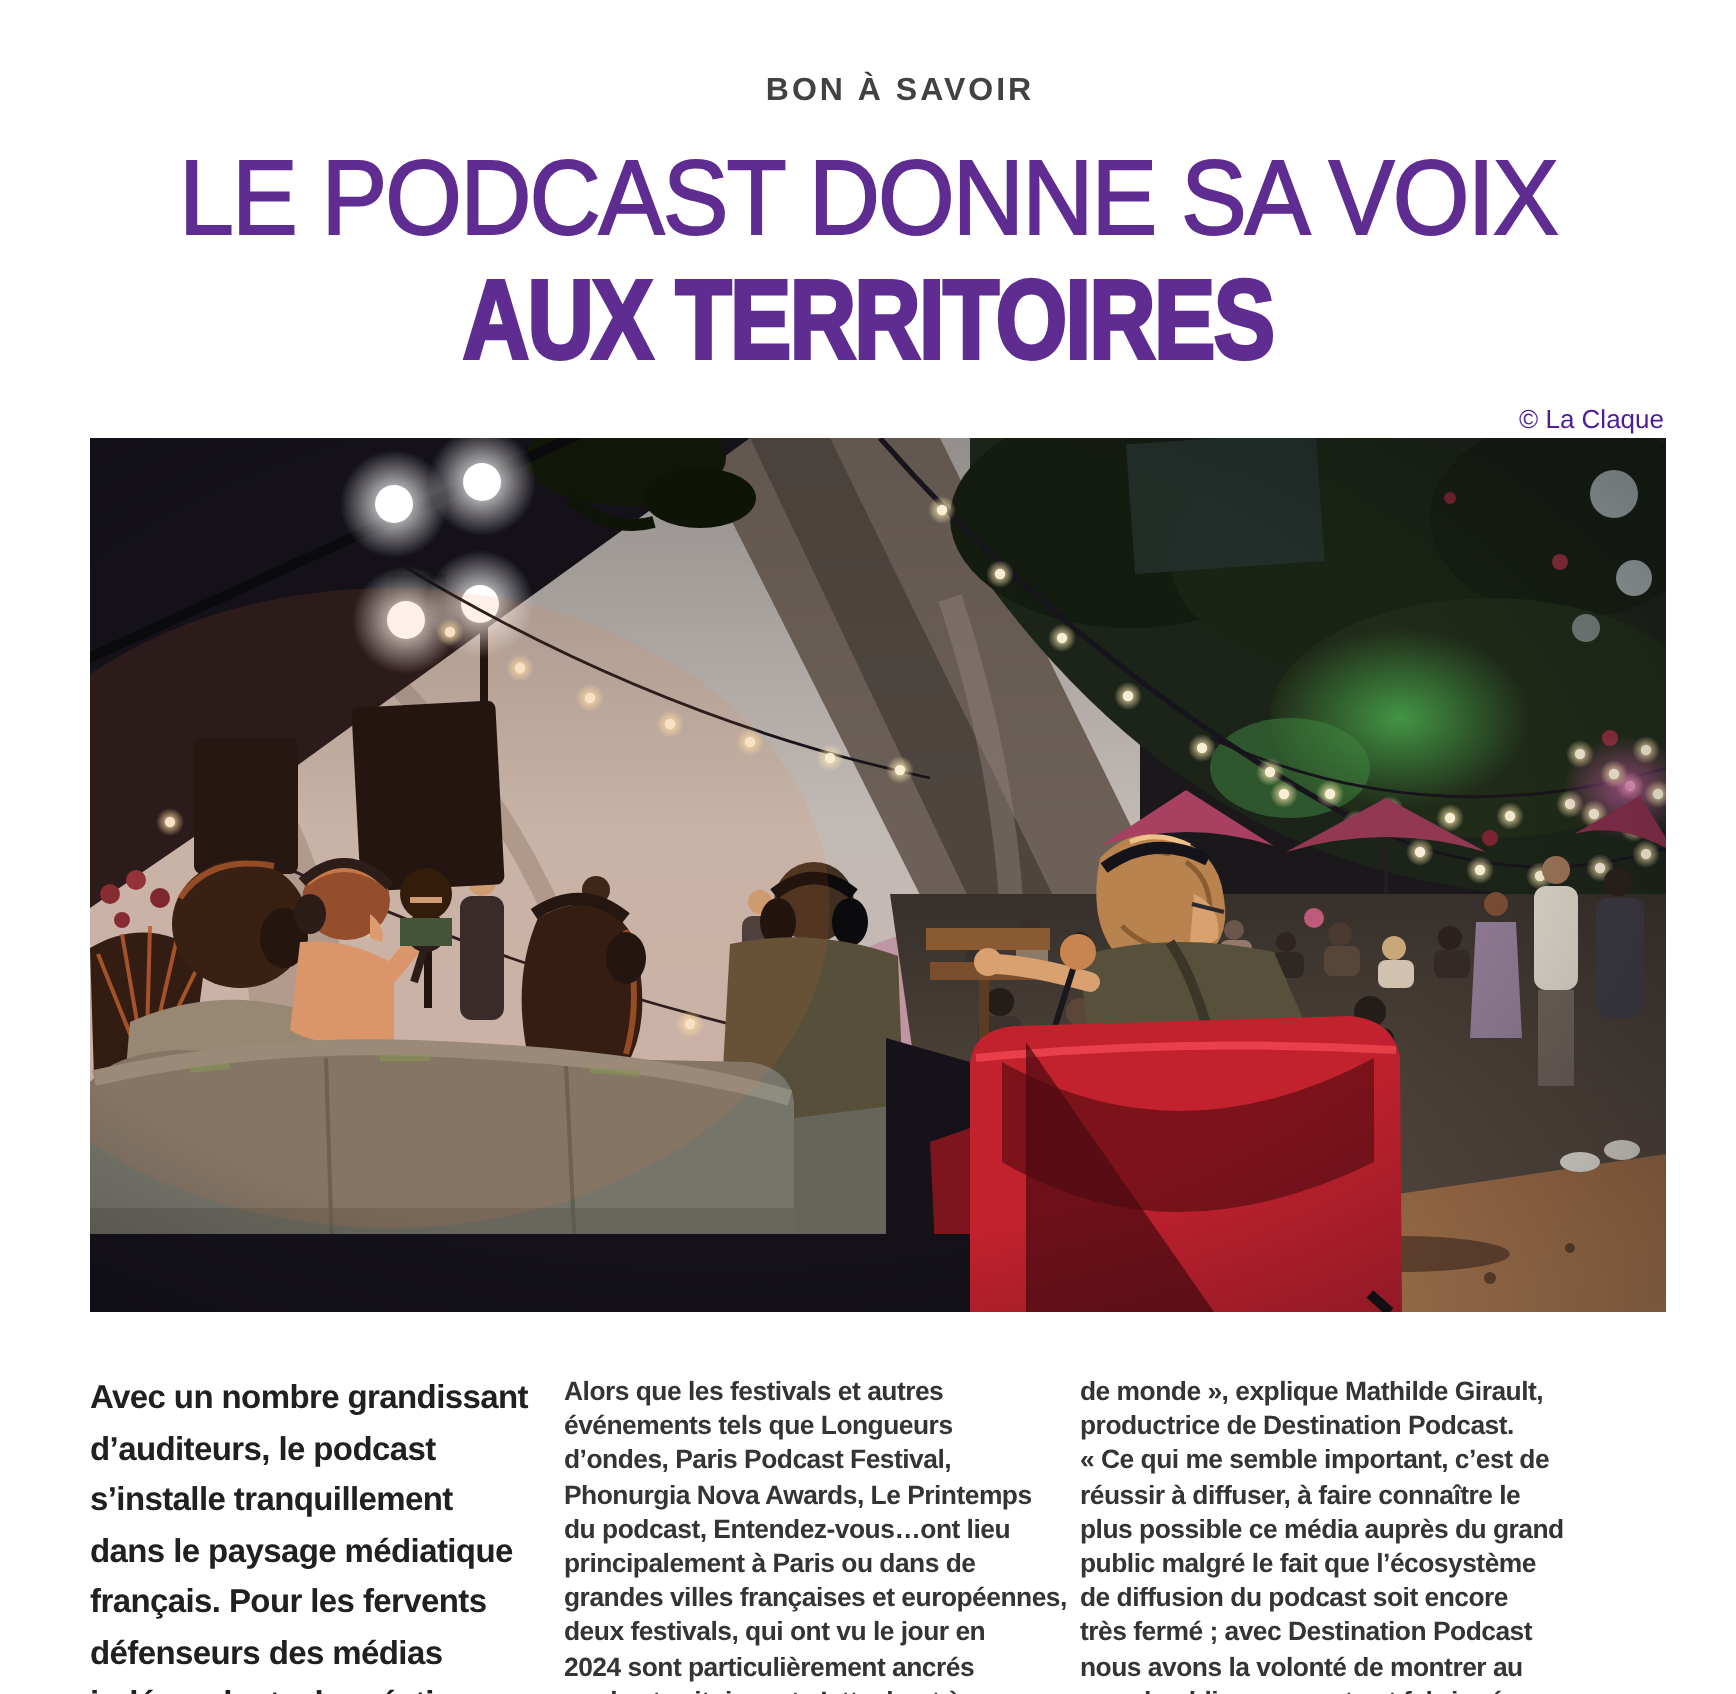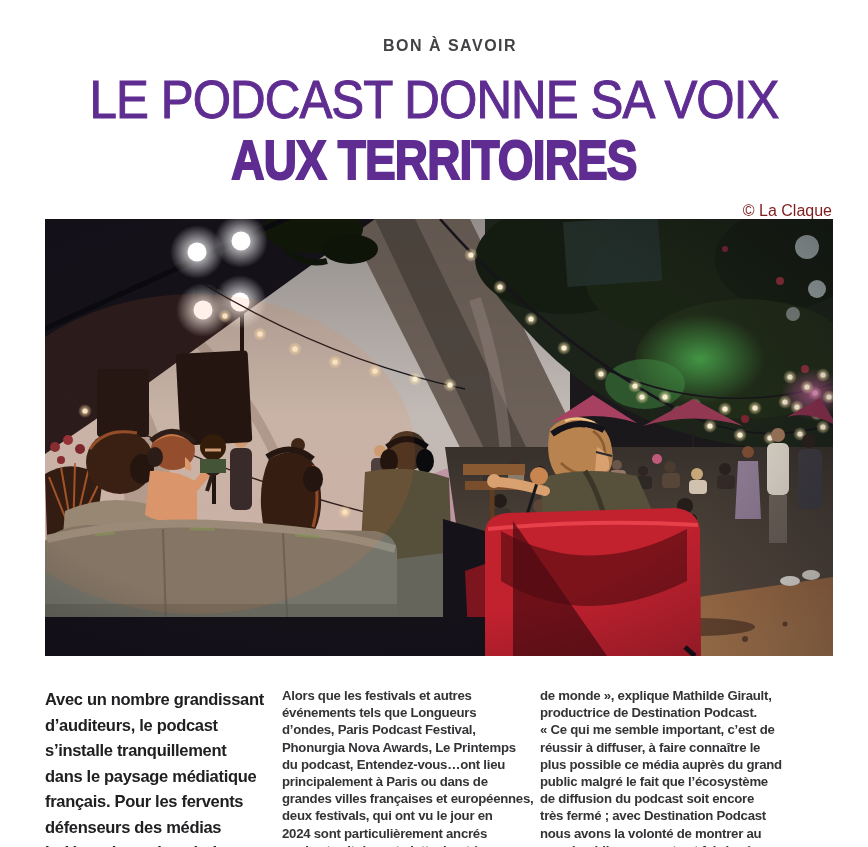--- a/index.html
+++ b/index.html
@@ -22,21 +22,21 @@
   }
   .title-line2 {
     position:absolute; top:130px; left:0; width:100%; margin:0;
     text-align:center; font-size:56px; line-height:60px; font-weight:700;
     color:var(--accent); letter-spacing:-1px;
     transform:scaleX(.82); -webkit-text-stroke:2px var(--accent);
     white-space:nowrap;
   }
   .credit {
     position:absolute; top:202px; right:36px;
-    font-size:16px; color:#7f1d1d;
+    font-size:13px; color:#4c1d95;
   }
   .photo {
     position:absolute; top:219px; left:45px; width:788px; height:437px;
     background:#1b181c; overflow:hidden;
   }
   .photo svg { display:block; }
 
   .columns {
     position:absolute; top:687px; left:45px; width:788px; height:160px;
     display:flex; overflow:hidden;

